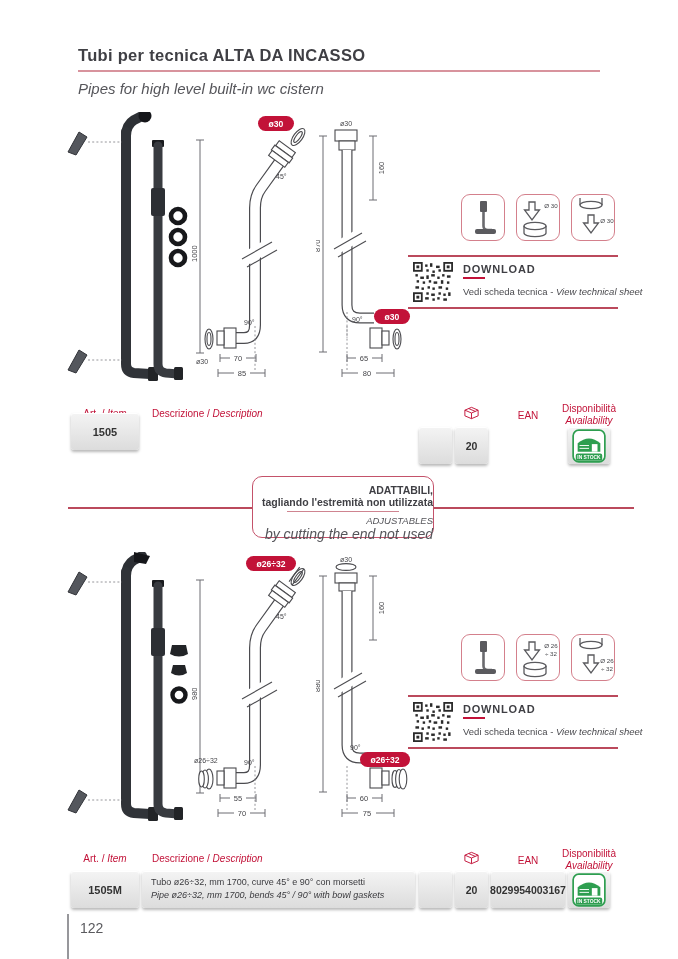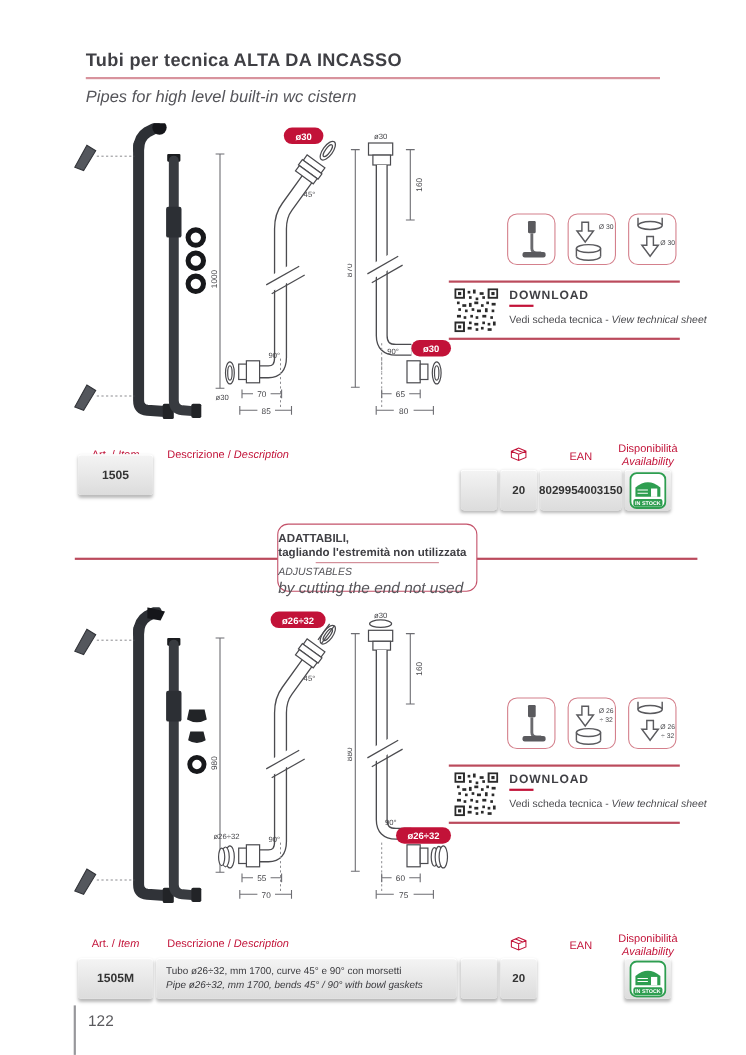--- a/index.html
+++ b/index.html
@@ -59,21 +59,21 @@
     box-shadow:0 2px 3px rgba(0,0,0,.28), inset 0 1px 0 #fff;
   }
   .cell-center{display:flex;align-items:center;justify-content:center}
   .art-txt{font-size:11px;font-weight:bold;color:#333}
   .desc-txt{font-size:9px;line-height:1.4;padding:5px 0 0 9px;color:#3a3a3e}
   .desc-txt .it{font-style:italic}
   .num-txt{font-size:10.5px;font-weight:bold;color:#333}
   
   .banner-box{
     position:absolute;background:#fff;border:1.8px solid #c4526a;border-radius:10px;
-    text-align:left;padding-top:7px;
+    text-align:right;padding-top:7px;
   }
   .banner-l1{font-size:10.5px;font-weight:bold;color:var(--ink)}
   .banner-l2{font-size:10.5px;font-weight:bold;color:var(--ink)}
   .banner-sep{height:1.4px;background:#cf8490;width:112px;margin:3px auto 3px}
   .banner-l3{font-size:9.5px;font-style:italic;color:var(--gray)}
   .banner-l4{font-size:14px;font-style:italic;color:var(--gray)}
   .banner-line{position:absolute;height:1.6px;background:var(--rule)}
   
   .foot-bar{position:absolute;width:1.5px;background:#97979b}
   .foot-num{font-size:14px;color:#5a5a5e}
@@ -280,23 +280,20 @@
   <div class="abs th" style="left:491px;top:298px;width:74px;text-align:center">EAN</div>
   <div class="abs th" style="left:556px;top:291px;width:66px;text-align:center;line-height:1.2"><span>Disponibilità</span><br><span class="it">Availability</span></div>
 
   <div class="cell cell-center" style="left:71px;top:301px;width:68px">
       <span class="art-txt">1505</span>
     </div>
   <div class="cell" style="left:419px;top:315px;width:33px"></div>
   <div class="cell cell-center" style="left:455px;top:315px;width:33px">
       <span class="num-txt">20</span>
     </div>
-  <div class="cell cell-center" style="left:491px;top:315px;width:74px">
-      <span class="num-txt">8029954003150</span>
-    </div>
   <div class="cell cell-center" style="left:568px;top:315px;width:42px">
     <svg width="34" height="34" viewBox="0 0 36 36">
       <rect x="1.2" y="1.2" width="33.6" height="33.6" rx="6" fill="#fff" stroke="var(--green)" stroke-width="1.8"></rect>
       <path d="M6 15 Q18 5 30 15 L30 24 L6 24 Z" fill="var(--green)"></path>
       <rect x="21" y="16" width="6" height="8" fill="#fff"></rect>
       <g stroke="#fff" stroke-width="1">
           <line x1="8" y1="17.5" x2="18" y2="17.5"></line>
           <line x1="8" y1="20.5" x2="18" y2="20.5"></line>
         </g>
       <rect x="4" y="26" width="28" height="7.5" rx="2" fill="var(--green)"></rect>
@@ -519,20 +516,23 @@
   <div class="cell cell-center" style="left:71px;top:319px;width:68px">
       <span class="art-txt">1505M</span>
     </div>
   <div class="cell" style="left:142px;top:319px;width:273px">
     <div class="desc-txt"><span>Tubo ø26÷32, mm 1700, curve 45° e 90° con morsetti</span><br><span class="it">Pipe ø26÷32, mm 1700, bends 45° / 90° with bowl gaskets</span></div>
   </div>
   <div class="cell" style="left:419px;top:319px;width:33px"></div>
   <div class="cell cell-center" style="left:455px;top:319px;width:33px">
       <span class="num-txt">20</span>
     </div>
+  <div class="cell cell-center" style="left:491px;top:319px;width:74px">
+      <span class="num-txt">8029954003167</span>
+    </div>
   <div class="cell cell-center" style="left:568px;top:319px;width:42px">
     <svg width="34" height="34" viewBox="0 0 36 36">
       <rect x="1.2" y="1.2" width="33.6" height="33.6" rx="6" fill="#fff" stroke="var(--green)" stroke-width="1.8"></rect>
       <path d="M6 15 Q18 5 30 15 L30 24 L6 24 Z" fill="var(--green)"></path>
       <rect x="21" y="16" width="6" height="8" fill="#fff"></rect>
       <g stroke="#fff" stroke-width="1">
           <line x1="8" y1="17.5" x2="18" y2="17.5"></line>
           <line x1="8" y1="20.5" x2="18" y2="20.5"></line>
         </g>
       <rect x="4" y="26" width="28" height="7.5" rx="2" fill="var(--green)"></rect>

